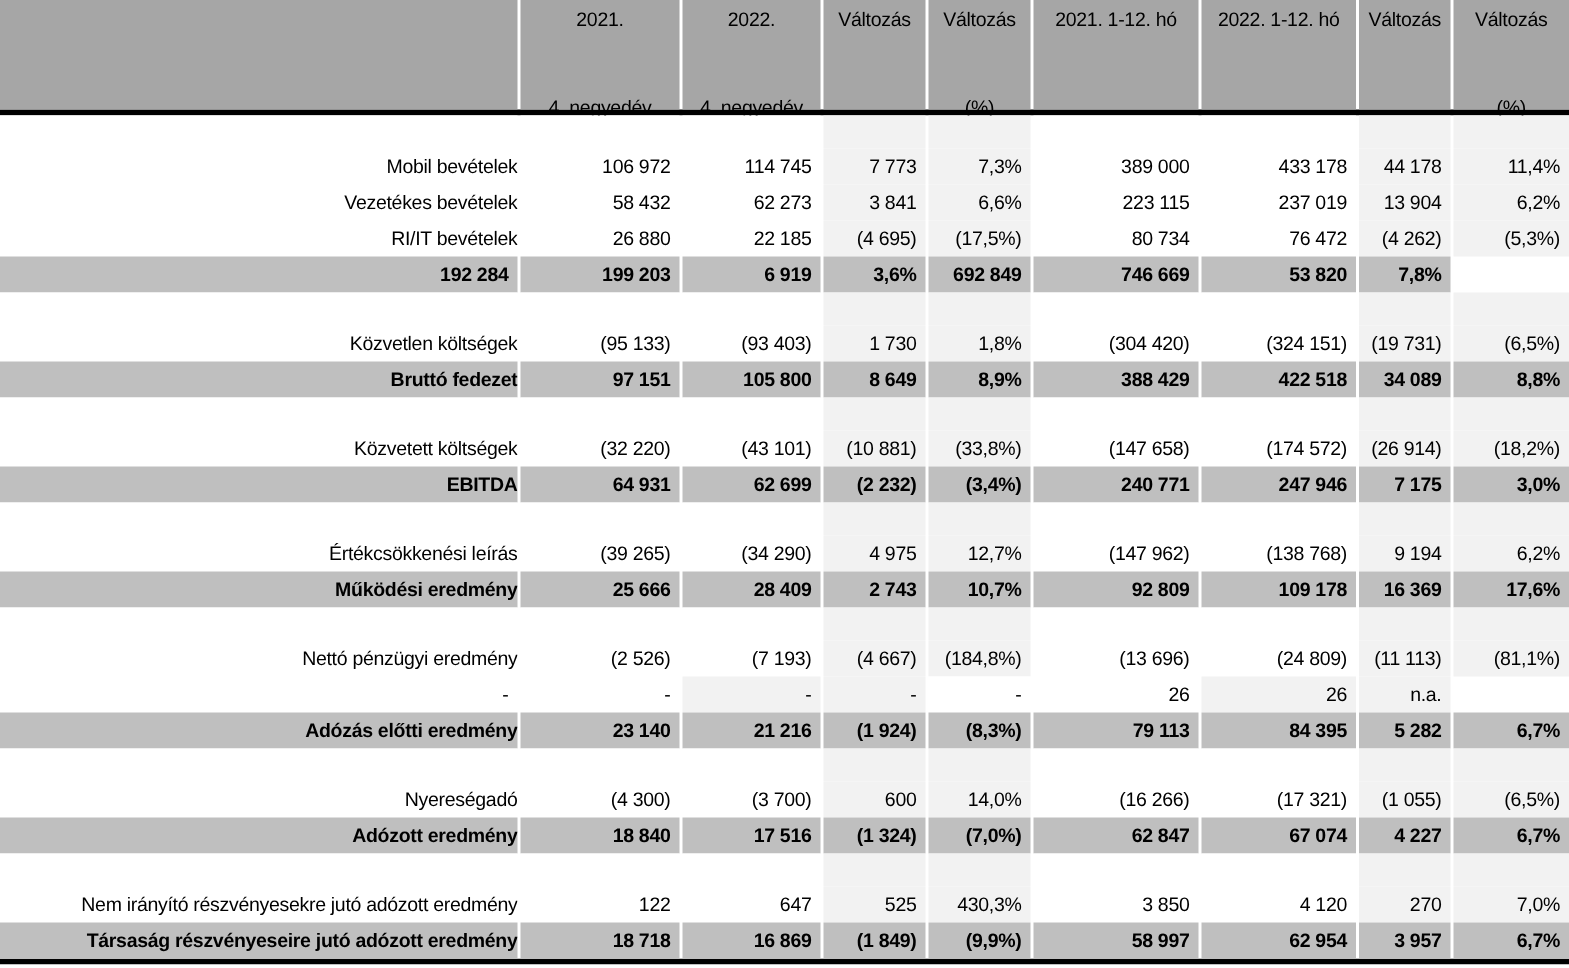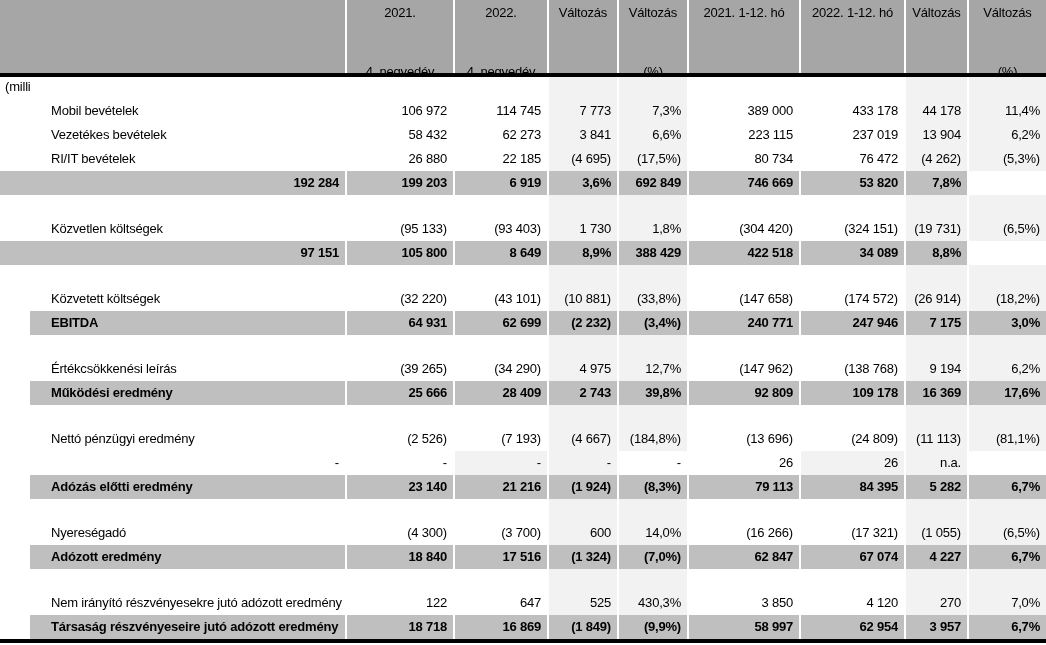--- a/index.html
+++ b/index.html
@@ -37,21 +37,21 @@
   .row{height:24px;}
   .row.blank{height:22px;}
   .cell{
     background:var(--bg);
     height:100%;
     line-height:24px;
     white-space:nowrap;
     overflow:hidden;
   }
   .row.blank .cell{line-height:22px;}
-  .cell.label{text-align:left;padding-left:21px;margin-left:30px;}
+  .cell.label{text-align:right;padding-left:21px;}
   .cell.num{text-align:right;padding-right:6px;}
   .cell.stripe{background:var(--stripe-bg);}
   .row.total .cell{background:var(--total-row-bg);font-weight:700;}
 </style>
 </head>
 <body>
 
 <div class="table">
 
   <div class="grid thead">
@@ -173,20 +173,21 @@
         <div class="cell num">(95 133)</div>
         <div class="cell num">(93 403)</div>
         <div class="cell num stripe">1 730</div>
         <div class="cell num stripe">1,8%</div>
         <div class="cell num">(304 420)</div>
         <div class="cell num">(324 151)</div>
         <div class="cell num stripe">(19 731)</div>
         <div class="cell num stripe">(6,5%)</div>
       </div>
       <div class="grid row total">
+        <div class="cell label">Bruttó fedezet</div>
         <div class="cell num">97 151</div>
         <div class="cell num">105 800</div>
         <div class="cell num">8 649</div>
         <div class="cell num">8,9%</div>
         <div class="cell num">388 429</div>
         <div class="cell num">422 518</div>
         <div class="cell num">34 089</div>
         <div class="cell num">8,8%</div>
       </div>
       <div class="grid row blank">
@@ -242,21 +243,21 @@
         <div class="cell num">(147 962)</div>
         <div class="cell num">(138 768)</div>
         <div class="cell num stripe">9 194</div>
         <div class="cell num stripe">6,2%</div>
       </div>
       <div class="grid row total">
         <div class="cell label">Működési eredmény</div>
         <div class="cell num">25 666</div>
         <div class="cell num">28 409</div>
         <div class="cell num">2 743</div>
-        <div class="cell num">39,8%</div>
+        <div class="cell num">10,7%</div>
         <div class="cell num">92 809</div>
         <div class="cell num">109 178</div>
         <div class="cell num">16 369</div>
         <div class="cell num">17,6%</div>
       </div>
       <div class="grid row blank">
         <div class="cell label"></div>
         <div class="cell num"></div>
         <div class="cell num"></div>
         <div class="cell num stripe"></div>

